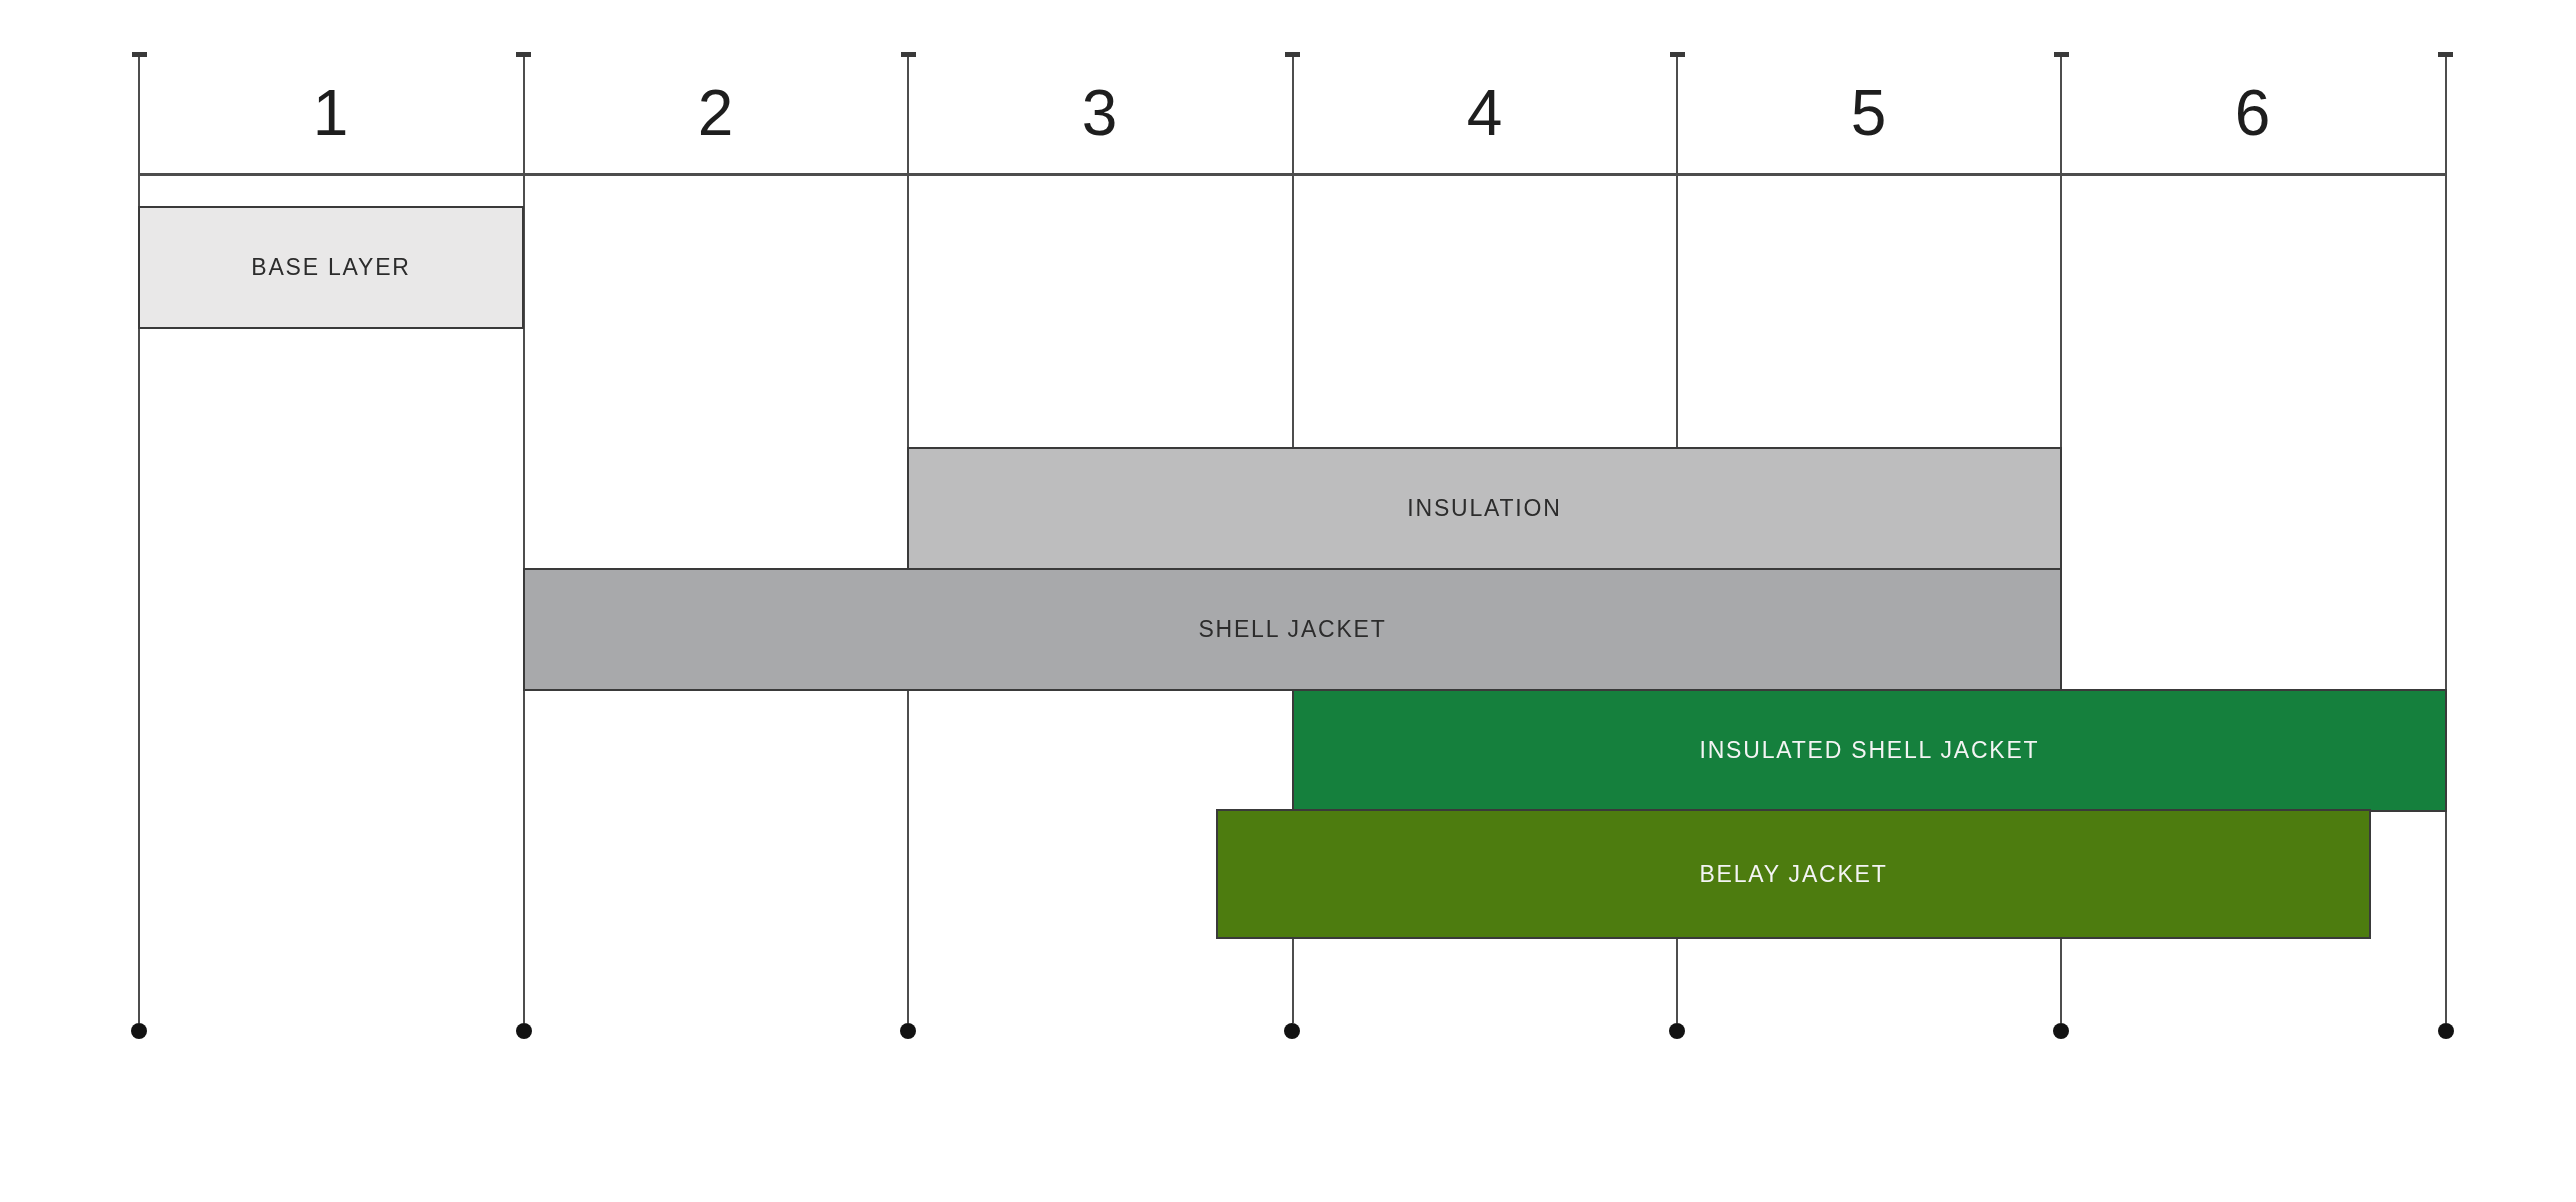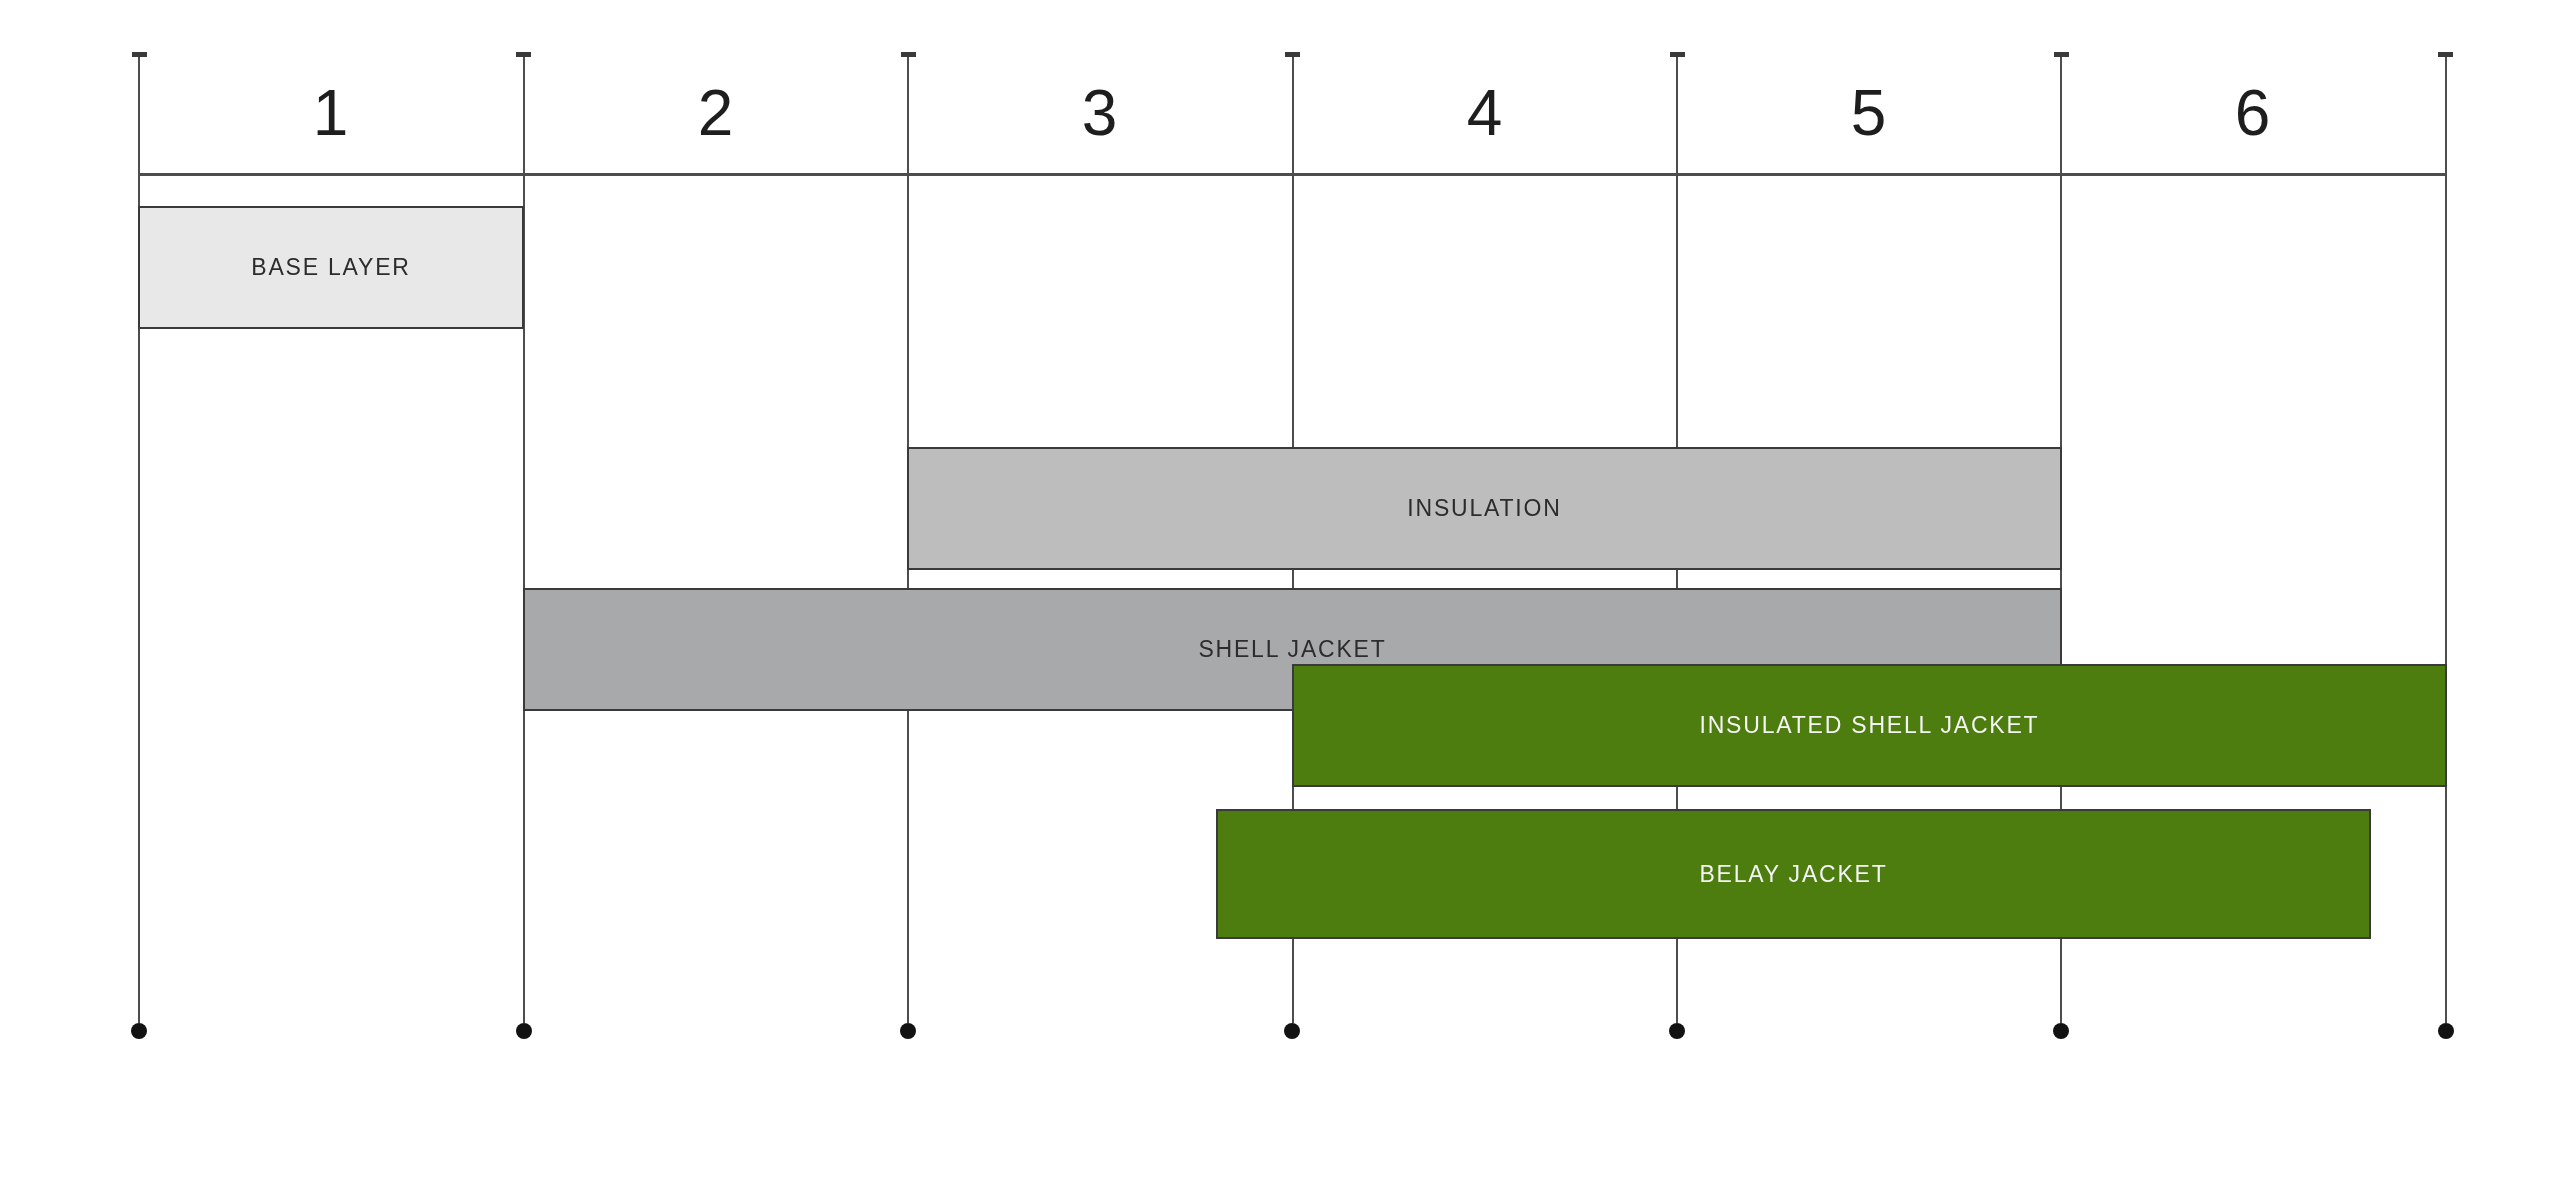--- a/index.html
+++ b/index.html
@@ -43,17 +43,17 @@
     <div class="dot" style="left: 2438px; top: 1023px; background: rgb(18, 18, 18); z-index: 3;"></div>
     <div class="axis-hline" style="left: 139px; top: 173px; width: 2306px; background: rgb(77, 77, 77); z-index: 1;"></div>
     <div class="znum" style="left: 139px; top: 78px; width: 384px; height: 71px; line-height: 71px; z-index: 2;">1</div>
     <div class="znum" style="left: 524px; top: 78px; width: 384px; height: 71px; line-height: 71px; z-index: 2;">2</div>
     <div class="znum" style="left: 908px; top: 78px; width: 384px; height: 71px; line-height: 71px; z-index: 2;">3</div>
     <div class="znum" style="left: 1293px; top: 78px; width: 384px; height: 71px; line-height: 71px; z-index: 2;">4</div>
     <div class="znum" style="left: 1677px; top: 78px; width: 384px; height: 71px; line-height: 71px; z-index: 2;">5</div>
     <div class="znum" style="left: 2061px; top: 78px; width: 384px; height: 71px; line-height: 71px; z-index: 2;">6</div>
     <div class="bar" style="left: 138px; top: 206px; width: 386px; height: 123px; background: rgb(233, 232, 232); color: rgb(44, 44, 44); border-color: rgb(58, 58, 58); z-index: 2;">BASE LAYER</div>
     <div class="bar" style="left: 907px; top: 447px; width: 1155px; height: 123px; background: rgb(189, 189, 190); color: rgb(44, 44, 44); border-color: rgb(58, 58, 58); z-index: 2; text-align: right;">INSULATION</div>
-    <div class="bar" style="left: 523px; top: 568px; width: 1539px; height: 123px; background: rgb(168, 169, 171); color: rgb(44, 44, 44); border-color: rgb(58, 58, 58); z-index: 2; margin-top: 20px;">SHELL JACKET</div>
-    <div class="bar" style="left: 1292px; top: 664px; width: 1155px; height: 123px; background: #4d7c0f; color: rgb(244, 244, 244); border-color: rgb(58, 58, 58); z-index: 2;">INSULATED SHELL JACKET</div>
+    <div class="bar" style="left: 523px; top: 568px; width: 1539px; height: 123px; background: rgb(168, 169, 171); color: rgb(44, 44, 44); border-color: rgb(58, 58, 58); z-index: 2;">SHELL JACKET</div>
+    <div class="bar" style="left: 1292px; top: 689px; width: 1155px; height: 123px; background: #15803d; color: rgb(244, 244, 244); border-color: rgb(58, 58, 58); z-index: 2;">INSULATED SHELL JACKET</div>
     <div class="bar" style="left: 1216px; top: 809px; width: 1155px; height: 130px; background: #4d7c0f; color: rgb(244, 244, 244); border-color: rgb(58, 58, 58); z-index: 2;">BELAY JACKET</div>
   </div>
 
 
 </body></html>

